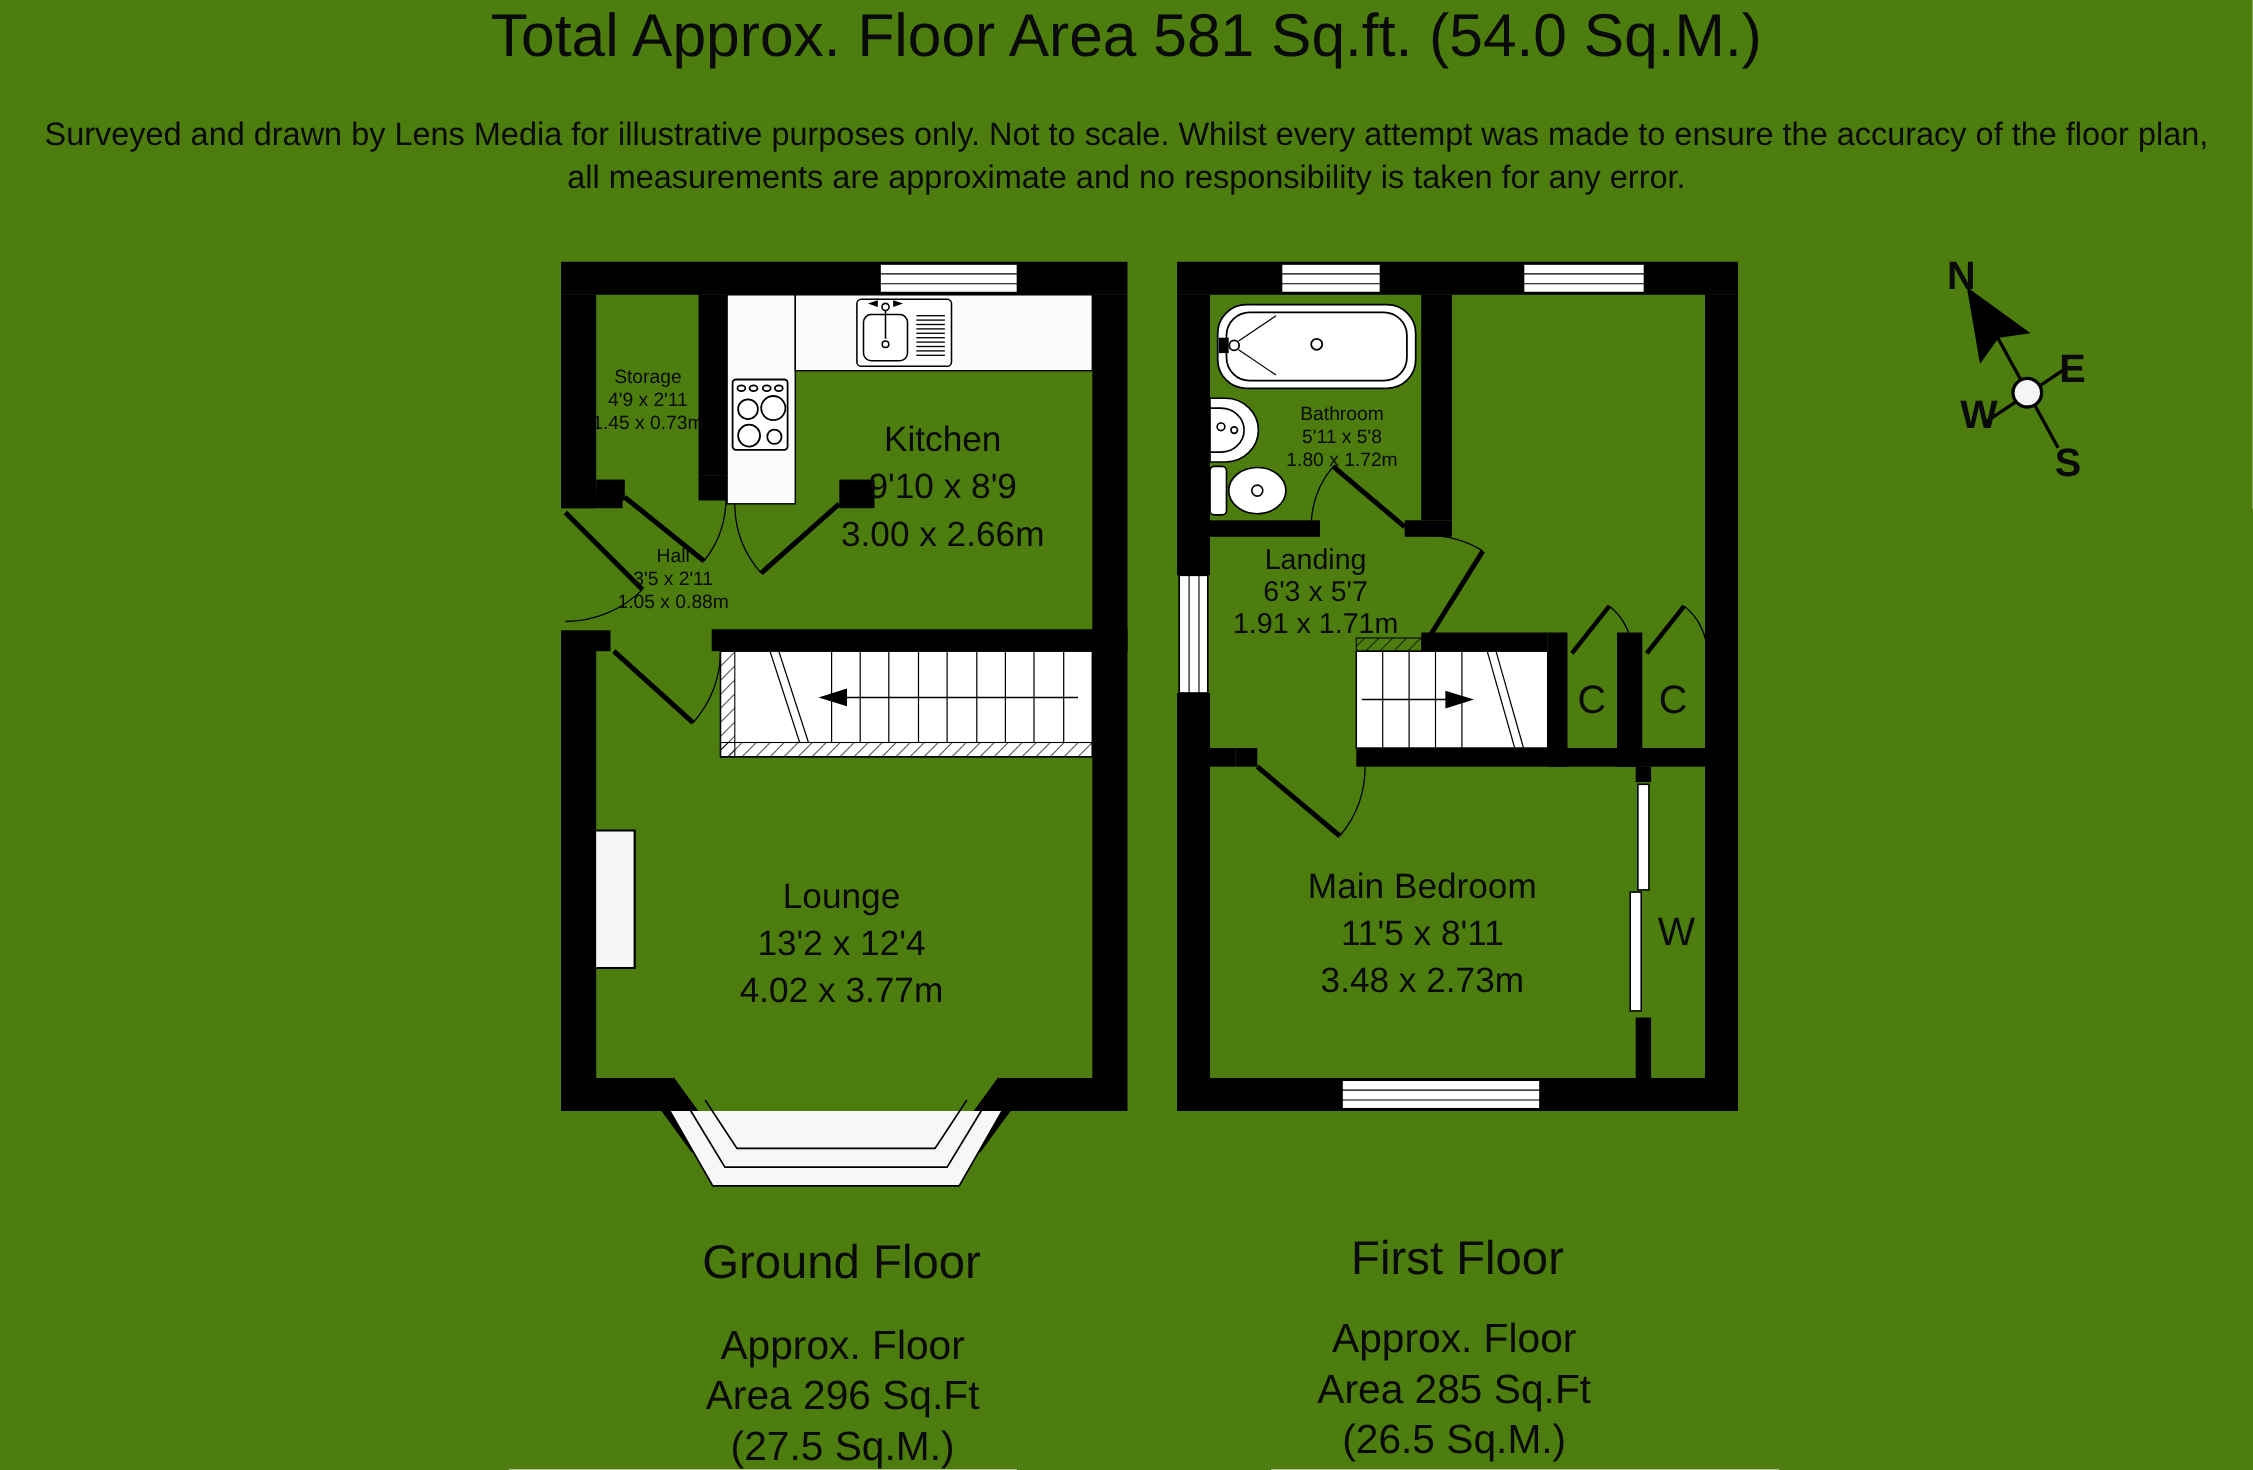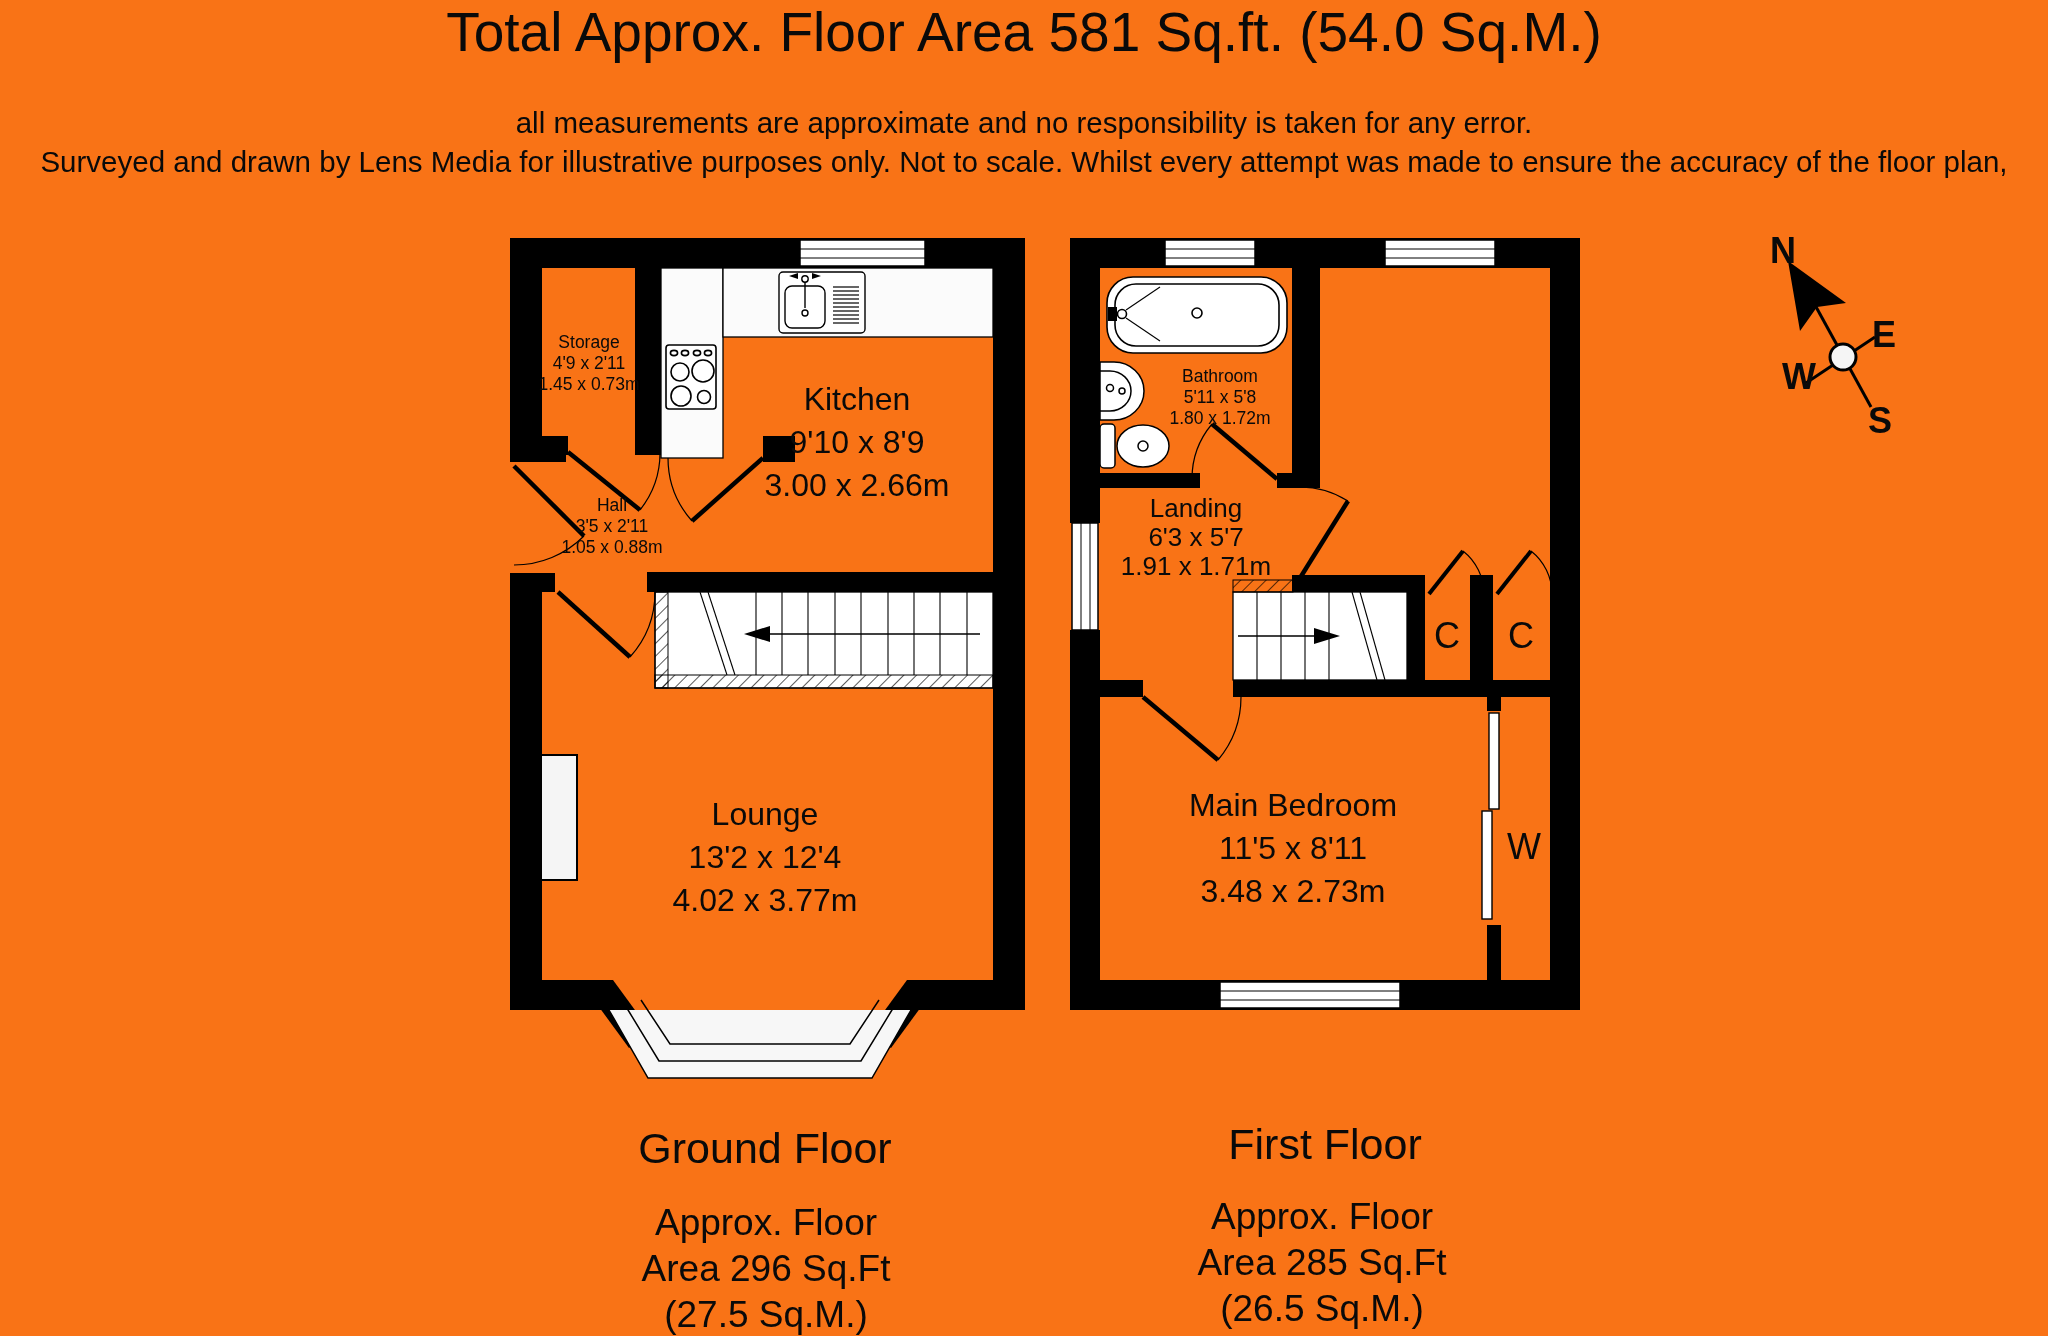--- a/index.html
+++ b/index.html
@@ -1,16 +1,16 @@
 <!DOCTYPE html>
 <html><head>
 <meta charset="utf-8">
 <style>
   html,body{margin:0;padding:0;background:#f5f5f5;}
-  #canvas{position:relative;width:2048px;height:1336px;background:#f97316;overflow:hidden;
+  #canvas{position:relative;width:2048px;height:1336px;background:#4d7c0f;overflow:hidden;
           font-family:"Liberation Sans", sans-serif;color:#0a0a0a;}
   #plan-svg{position:absolute;left:0;top:0;z-index:1;}
   .txt{position:absolute;z-index:2;text-align:center;transform:translateX(-50%);white-space:nowrap;}
   .txt span{display:block;}
   .title{font-size:55px;line-height:60px;}
   .disclaimer{font-size:29.5px;line-height:39px;}
   .room-lg{font-size:32px;line-height:43px;}
   .room-md{font-size:26px;line-height:29px;}
   .room-sm{font-size:17.5px;line-height:21px;}
   .cap{font-size:43px;line-height:48px;}
@@ -261,22 +261,22 @@
     <circle cx="1843" cy="357" r="13" fill="#f5f5f5"></circle>
     <polygon points="1788,261 1846,303 1817,307 1800,331" fill="#000" stroke="none"></polygon>
   </g>
 </svg>
 
 <div class="txt title" style="left:1024px;top:2px;">
   <span>Total Approx. Floor Area 581 Sq.ft. (54.0 Sq.M.)</span>
 </div>
 
 <div class="txt disclaimer" style="left:1024px;top:103px;">
+  <span>Surveyed and drawn by Lens Media for illustrative purposes only. Not to scale. Whilst every attempt was made to ensure the accuracy of the floor plan,</span>
   <span>all measurements are approximate and no responsibility is taken for any error.</span>
-  <span>Surveyed and drawn by Lens Media for illustrative purposes only. Not to scale. Whilst every attempt was made to ensure the accuracy of the floor plan,</span>
 </div>
 
 <div class="txt room-sm" style="left:589px;top:332px;">
   <span>Storage</span>
   <span>4'9 x 2'11</span>
   <span>1.45 x 0.73m</span>
 </div>
 
 <div class="txt room-lg" style="left:857px;top:378px;">
   <span>Kitchen</span>

